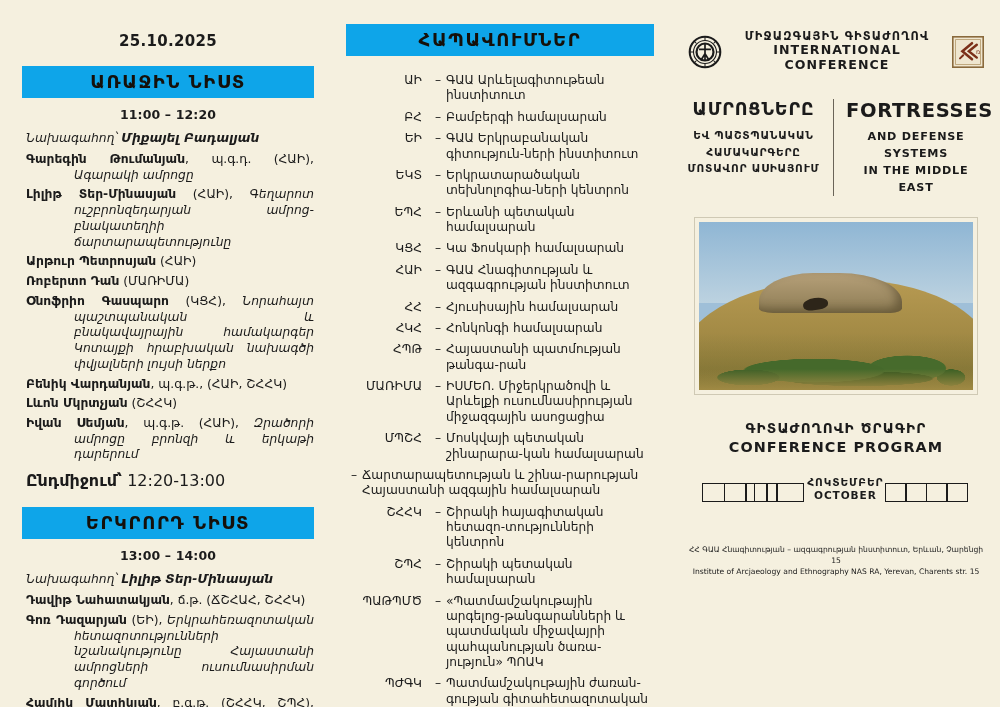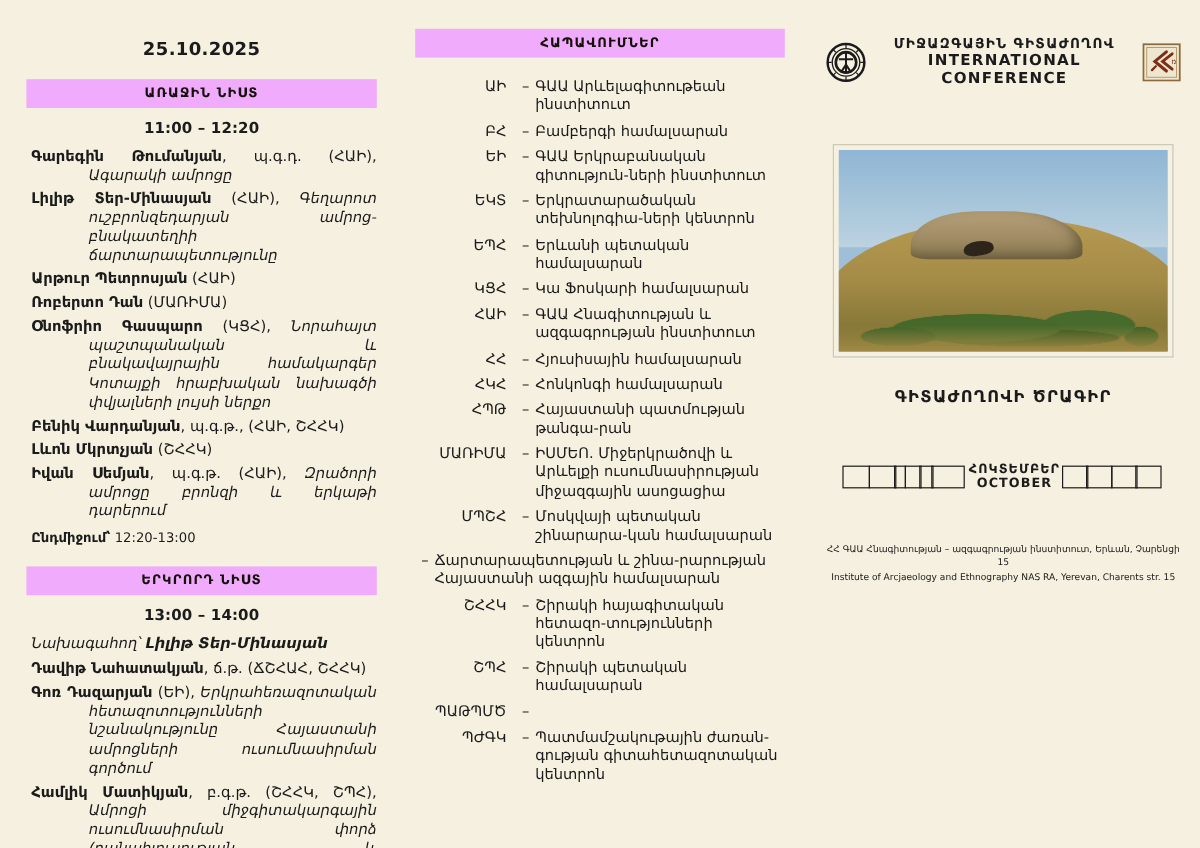--- a/index.html
+++ b/index.html
@@ -14,26 +14,26 @@
   }
   .page{
     position:relative;
     width:1000px;height:707px;
     display:flex;
     box-sizing:border-box;
   }
 
   
   .bar{
-    background:#f0abfc;
+    background:#0ea5e9;
     color:#15100a;
     text-align:center;
     font-weight:700;
     letter-spacing:.09em;
-    font-size:11px;
+    font-size:18px;
     padding:5px 0 6px;
   }
 
   
   .col{box-sizing:border-box;}
   .col-left{
     width:332px;
     padding:24px 18px 10px 22px;
   }
   .col-mid{
@@ -74,21 +74,21 @@
     padding-left:48px;
     text-align:justify;
   }
   .entry > .nm{
     font-weight:700;
     margin-left:-48px;
   }
   .entry .aff{font-style:normal;}
   .entry .ttl{font-style:italic;}
   .breaknote{
-    font-size:11px;
+    font-size:16px;
     margin:8px 0 0 4px;
   }
   .breaknote .lbl{font-weight:700;}
   .sec-gap{height:17px;}
 
   
   .abbr-list{margin-top:17px;}
   .abbr-row{
     display:flex;
     font-size:12.2px;
@@ -196,22 +196,22 @@
     background:linear-gradient(rgba(160,140,70,.0),#a08a44);
   }
 
   .prog-title{
     margin-top:26px;text-align:center;line-height:1.28;
   }
   .prog-hy{font-size:13.6px;font-weight:700;letter-spacing:.085em;}
   .prog-en{font-size:14.4px;font-weight:700;letter-spacing:.075em;}
 
   .month-row{
-    display:flex;align-items:center;justify-content:center;
-    margin-top:44px;
+    display:flex;align-items:flex-end;justify-content:center;
+    margin-top:20px;
   }
   .crenel{display:flex;}
   .crenel span{
     display:block;height:19px;
     border:1.6px solid #1b1b1b;
     margin-left:-1.6px;
     box-sizing:border-box;
   }
   .month-label{text-align:center;line-height:1.2;min-width:82px;}
   .month-hy{font-size:10.6px;font-weight:700;letter-spacing:.085em;}
@@ -226,20 +226,24 @@
 <body>
 
 <div class="page">
 
   <div class="col col-left">
 
     <div class="date-head">25.10.2025</div>
 
     <div class="bar">ԱՌԱՋԻՆ ՆԻՍՏ</div>
     <div class="time-line">11:00 – 12:20</div>
+    <div class="chair">
+      <span class="role">Նախագահող՝</span>
+      <span class="who">Միքայել Բադալյան</span>
+    </div>
 
     <div class="entry">
       <span class="nm">Գարեգին Թումանյան</span><span class="aff">, պ.գ.դ. (ՀԱԻ), </span><span class="ttl">Ագարակի ամրոցը</span>
     </div>
     <div class="entry">
       <span class="nm">Լիլիթ Տեր-Մինասյան</span><span class="aff"> (ՀԱԻ), </span><span class="ttl">Գեղարոտ ուշբրոնզեդարյան ամրոց-բնակատեղիի ճարտարապետությունը</span>
     </div>
     <div class="entry">
       <span class="nm">Արթուր Պետրոսյան</span><span class="aff"> (ՀԱԻ)</span><span class="ttl"></span>
     </div>
@@ -359,20 +363,21 @@
         <div class="abbr-val">Շիրակի հայագիտական հետազո-տությունների կենտրոն</div>
       </div>
       <div class="abbr-row">
         <div class="abbr-key">ՇՊՀ</div>
         <div class="abbr-dash">–</div>
         <div class="abbr-val">Շիրակի պետական համալսարան</div>
       </div>
       <div class="abbr-row">
         <div class="abbr-key">ՊԱԹՊՄԾ</div>
         <div class="abbr-dash">–</div>
+        <div class="abbr-val">«Պատմամշակութային արգելոց-թանգարանների և պատմական միջավայրի պահպանության ծառա-յություն» ՊՈԱԿ</div>
       </div>
       <div class="abbr-row">
         <div class="abbr-key">ՊԺԳԿ</div>
         <div class="abbr-dash">–</div>
         <div class="abbr-val">Պատմամշակութային ժառան-գության գիտահետազոտական կենտրոն</div>
       </div>
 
     </div>
 
   </div>
@@ -402,33 +407,50 @@
           <rect x="4.5" y="4.5" width="31" height="31" fill="none" stroke="#b49a6a" stroke-width="1"></rect>
           <path d="M25 9 L13 19 L25 29" fill="none" stroke="#7b2f18" stroke-width="3.2" stroke-linecap="round"></path>
           <path d="M31 11 L21 19 L31 27" fill="none" stroke="#7b2f18" stroke-width="3" stroke-linecap="round"></path>
           <path d="M14 24 L10 28" stroke="#7b2f18" stroke-width="2.4" stroke-linecap="round"></path>
           <text x="30" y="22" font-size="8" fill="#7b2f18" font-family="DejaVu Sans, sans-serif">ռ</text>
         </svg>
       </span>
     </div>
 
     <div class="title-wrap">
+      <div class="title-hy">
+        <div class="t-main-hy">ԱՄՐՈՑՆԵՐԸ</div>
+        <div class="t-sub">
+          <div>ԵՎ ՊԱՇՏՊԱՆԱԿԱՆ</div>
+          <div>ՀԱՄԱԿԱՐԳԵՐԸ</div>
+          <div>ՄՈՏԱՎՈՐ ԱՍԻԱՅՈՒՄ</div>
+        </div>
+      </div>
+      <div class="title-en">
+        <div class="t-main-en">FORTRESSES</div>
+        <div class="t-sub-en">
+          <div>AND DEFENSE</div>
+          <div>SYSTEMS</div>
+          <div>IN THE MIDDLE EAST</div>
+        </div>
+      </div>
     </div>
 
     <div class="photo">
       <div class="sky"></div>
       <div class="hill"></div>
       <div class="rock"></div>
       <div class="cave"></div>
       <div class="trees"></div>
       <div class="grass"></div>
     </div>
 
     <div class="prog-title">
       <div class="prog-hy">ԳԻՏԱԺՈՂՈՎԻ ԾՐԱԳԻՐ</div>
+      <div class="prog-en">CONFERENCE PROGRAM</div>
     </div>
 
     <div class="month-row">
       <span class="crenel">
         <span style="width:23px"></span>
           <span style="width:23px"></span>
           <span style="width:10px"></span>
           <span style="width:14px"></span>
           <span style="width:12px"></span>
           <span style="width:28px"></span>

